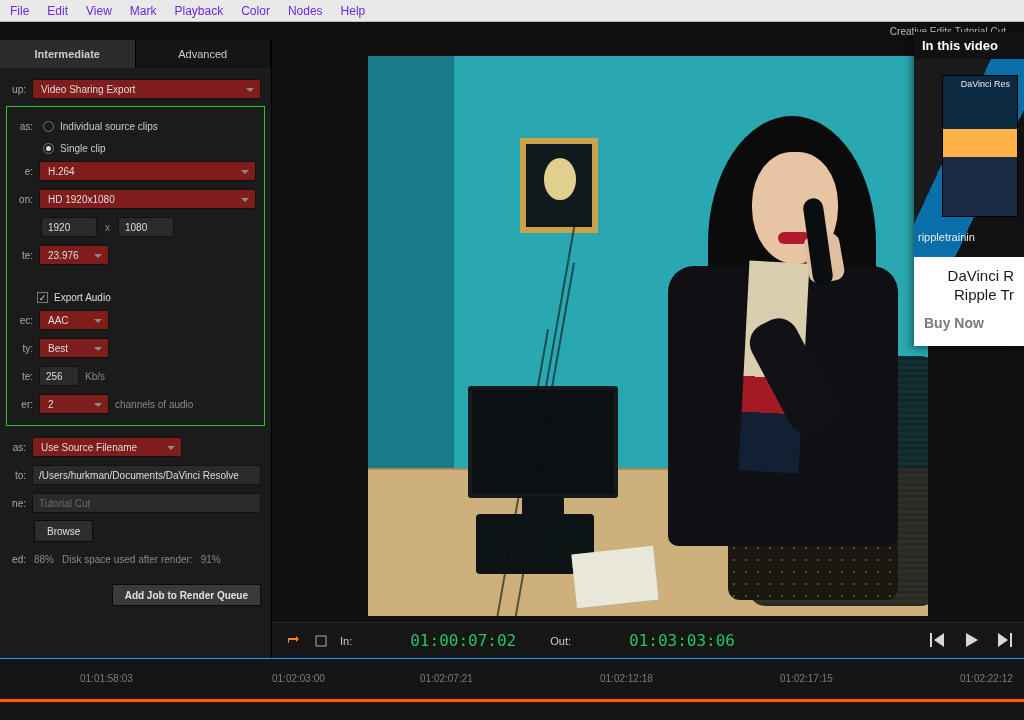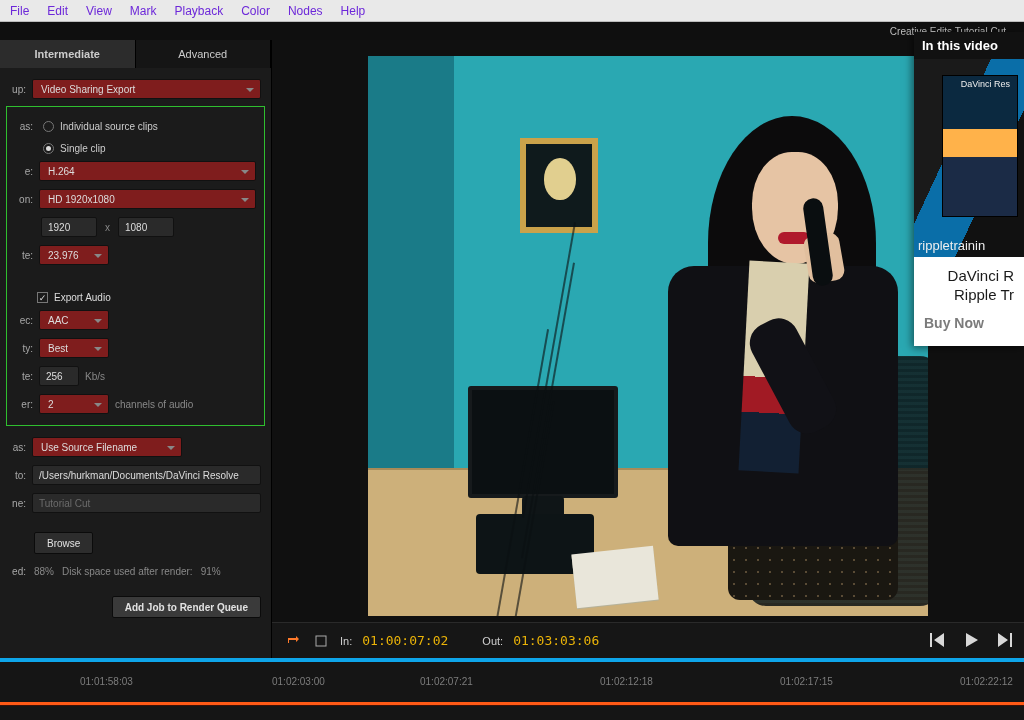--- a/index.html
+++ b/index.html
@@ -61,36 +61,36 @@
 .jacket { position: absolute; top: 150px; left: 20px; width: 230px; height: 280px; background: #101014; border-radius: 26px 26px 10px 10px; }
 .scarf { position: absolute; top: 146px; left: 96px; width: 60px; height: 210px; background: linear-gradient(180deg,#d9cfae 0%, #d9cfae 55%, #a11a24 55%, #a11a24 72%, #122033 72%); transform: rotate(3deg); }
 .arm { position: absolute; top: 200px; left: 120px; width: 50px; height: 120px; background: #111116; border-radius: 20px; transform: rotate(-28deg); }
 .hand { position: absolute; top: 118px; left: 158px; width: 36px; height: 48px; background: #e1bf9e; border-radius: 10px; transform: rotate(-10deg); }
 .handset { position: absolute; top: 82px; left: 160px; width: 20px; height: 88px; background: #0a0e10; border-radius: 10px; transform: rotate(-8deg); }
 .chair { position: absolute; right: -10px; bottom: 10px; width: 190px; height: 250px; background: repeating-linear-gradient(0deg,#0b1012 0 3px,#111b1d 3px 6px); border-radius: 18px; opacity: .85; }
 .skirt { position: absolute; right: 30px; bottom: 16px; width: 170px; height: 70px; background: radial-gradient(#5a4b35 15%, transparent 16%) 0 0/12px 12px, #1a1711; border-radius: 12px; }
 .cord { position: absolute; left: 180px; top: 164px; width: 2px; height: 300px; background: #0b1012; transform: rotate(10deg); box-shadow: 6px 40px 0 #0b1012, -8px 110px 0 #0b1012, 10px 180px 0 #0b1012; opacity: .6; }
 
 .underbar { height: 36px; border-top: 1px solid #2a2a2a; display: flex; align-items: center; padding: 0 12px; gap: 10px; font-size: 11px; color: #cfcfcf; background: #161616; }
-.underbar .tc { font-family: "Menlo", monospace; font-size: 13px; color: #eab308; }
+.underbar .tc { font-family: "Menlo", monospace; font-size: 16px; color: #22c55e; margin-left: 48px; }
 .ubic { width: 18px; height: 14px; display: inline-flex; align-items: center; justify-content: center; border-radius: 2px; }
 .ubic.on { color: #ff7a2a; }
 .transport { margin-left: auto; display: flex; gap: 18px; align-items: center; }
 .transport svg { fill: #d8d8d8; }
 
-.timeline { height: 62px; background: #151515; border-top: 4px solid #0ea5e9; position: relative; font-size: 10px; color: #777; }
+.timeline { height: 62px; background: #151515; border-top: 1px solid #0ea5e9; position: relative; font-size: 10px; color: #777; }
 .tick { position: absolute; top: 14px; font-size: 10px; color: #7c7c7c; }
 .timeline .bar { position: absolute; left: 0; right: 0; top: 40px; height: 4px; background: #3a1208; }
 .timeline .bar-orange { position: absolute; left: 0; right: 0; top: 40px; height: 3px; background: #ff5a16; }
 
 .cards { position: absolute; top: 32px; right: 0; width: 110px; background: #fff; box-shadow: -2px 2px 8px rgba(0,0,0,.5); z-index: 50; font-family: Arial, sans-serif; }
 .cards-hdr { background: #111; color: #fff; font-weight: 700; font-size: 13px; padding: 6px 8px; }
 .boxart { height: 198px; background: linear-gradient(115deg,#1a1a1a 0 38%, #0a6ea8 38% 66%, #111 66%); display: flex; align-items: flex-end; justify-content: center; color: #efe4c7; font-size: 9px; position: relative; }
 .boxart::before { content: ""; position: absolute; right: 6px; top: 16px; width: 74px; height: 140px; background: linear-gradient(180deg,#0b2940 0 38%, #ffb24a 38% 58%, #1b2b46 58%); border: 1px solid #000; }
-.boxart-brand { position: absolute; left: 4px; bottom: 4px; color: #eee; font-size: 13px; }
+.boxart-brand { position: absolute; left: 4px; bottom: 14px; color: #eee; font-size: 11px; }
 .cards-body { padding: 10px 10px 14px 10px; }
 .cards-title { font-size: 15px; color: #1a1a1a; font-weight: 400; line-height: 1.25; }
 .cards-buy { font-size: 14px; color: #7b7b7b; font-weight: 700; margin-top: 10px; display: inline-block; }
 </style>
 </head>
 <body>
 
 <div class="menubar">
   <span>File</span>
   <span>Edit</span>
@@ -184,21 +184,21 @@
         <div class="sel small" style="flex:0 0 150px;">Use Source Filename</div>
       </div>
       <div class="row">
         <span class="lbl">to:</span>
         <div class="txtin" style="flex:1;">/Users/hurkman/Documents/DaVinci Resolve</div>
       </div>
       <div class="row">
         <span class="lbl">ne:</span>
         <div class="txtin dim" style="flex:1;">Tutorial Cut</div>
       </div>
-      <div class="row" style="padding-left:26px;margin-top:12px;">
+      <div class="row" style="padding-left:26px;">
         <div class="btn">Browse</div>
       </div>
       <div class="row" style="gap:8px;">
         <span class="lbl">ed:</span>
         <span class="dim-text">88%</span>
         <span class="dim-text">Disk space used after render:</span>
         <span class="dim-text">91%</span>
       </div>
     </div>
 

